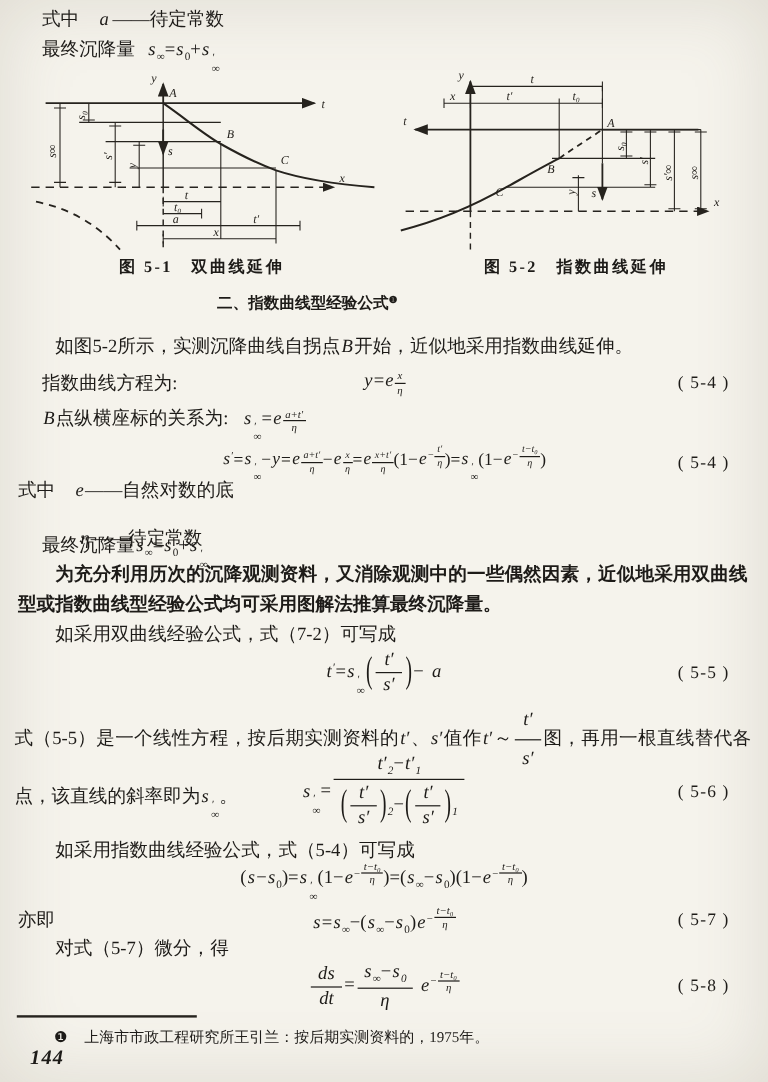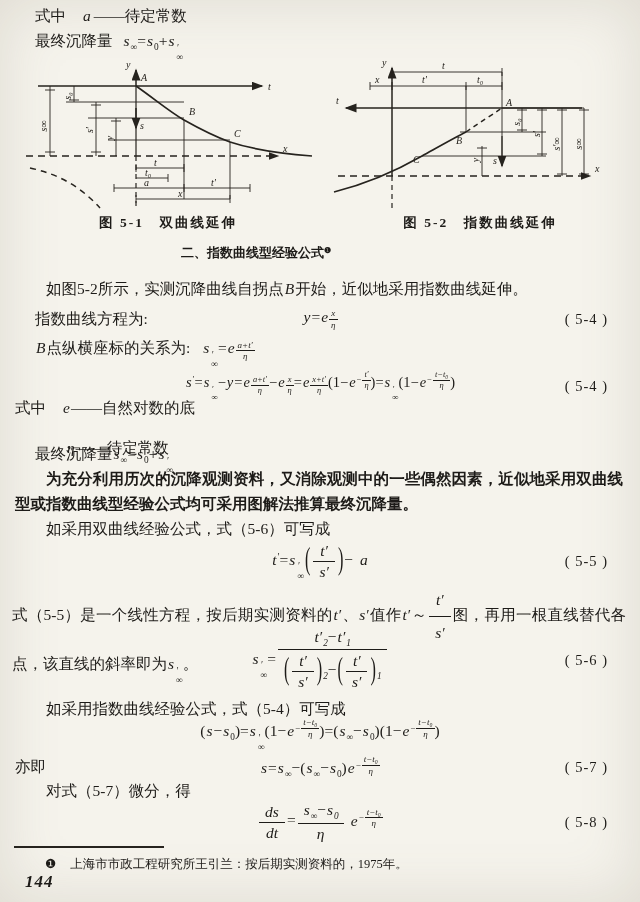--- a/index.html
+++ b/index.html
@@ -207,21 +207,21 @@
 
   <div class="leftline abs" style="left:15px;top:398px;"><span class="mr">式中</span><span class="msp0" style="width: 16px;"></span><span class="mi">e</span><span class="mr">——自然对数的底</span></div>
   <div class="leftline abs" style="left:66px;top:438px;"><span class="mi">η</span><span class="mr">——待定常数</span></div>
   <div class="leftline abs" style="left:35px;top:444px;"><span class="mr">最终沉降量</span><span class="mi">s</span><span class="msb">∞</span><span class="mr">=</span><span class="mi">s</span><span class="msb">0</span><span class="mr">+</span><span class="mi">s</span><span class="mss">
         <span class="mss-t">′</span>
         <span class="mss-b">∞</span>
       </span></div>
 
   <div class="para indent" style="top:466px;font-weight:bold;">为充分利用历次的沉降观测资料，又消除观测中的一些偶然因素，近似地采用双曲线型或指数曲线型经验公式均可采用图解法推算最终沉降量。</div>
 
-  <div class="para indent" style="top:516px;">如采用双曲线经验公式，式（5-6）可写成</div>
+  <div class="para indent" style="top:516px;">如采用双曲线经验公式，式（7-2）可写成</div>
 
   <div class="row" style="top:538px;height:46px;">
     <span class="fbody"><span class="mi">t</span><span class="msp">′</span><span class="mr">=</span><span class="mi">s</span><span class="mss">
           <span class="mss-t">′</span>
           <span class="mss-b">∞</span>
         </span><span class="bigp">(</span><span class="mfr"><span class="fnum"><span class="mi">t′</span></span><span class="fden"><span class="mi">s′</span></span></span><span class="bigp">)</span><span class="mr">−</span><span class="msp0" style="width: 6px;"></span><span class="mi">a</span></span>
     <span class="rtag">( 5-5 )</span>
   </div>
 
   <div class="para" style="top:584px;left:12px;width:614px;line-height:30px;"><span class="mr">式（5-5）是一个线性方程，按后期实测资料的</span><span class="mi">t′</span><span class="mr">、</span><span class="mi">s′</span><span class="mr">值作</span><span class="mi">t′</span><span class="mr">～</span><span class="mfr"><span class="fnum"><span class="mi">t′</span></span><span class="fden"><span class="mi">s′</span></span></span><span class="mr">图，再用一根直线替代各点，该直线的斜率即为</span><span class="mi">s</span><span class="mss">

